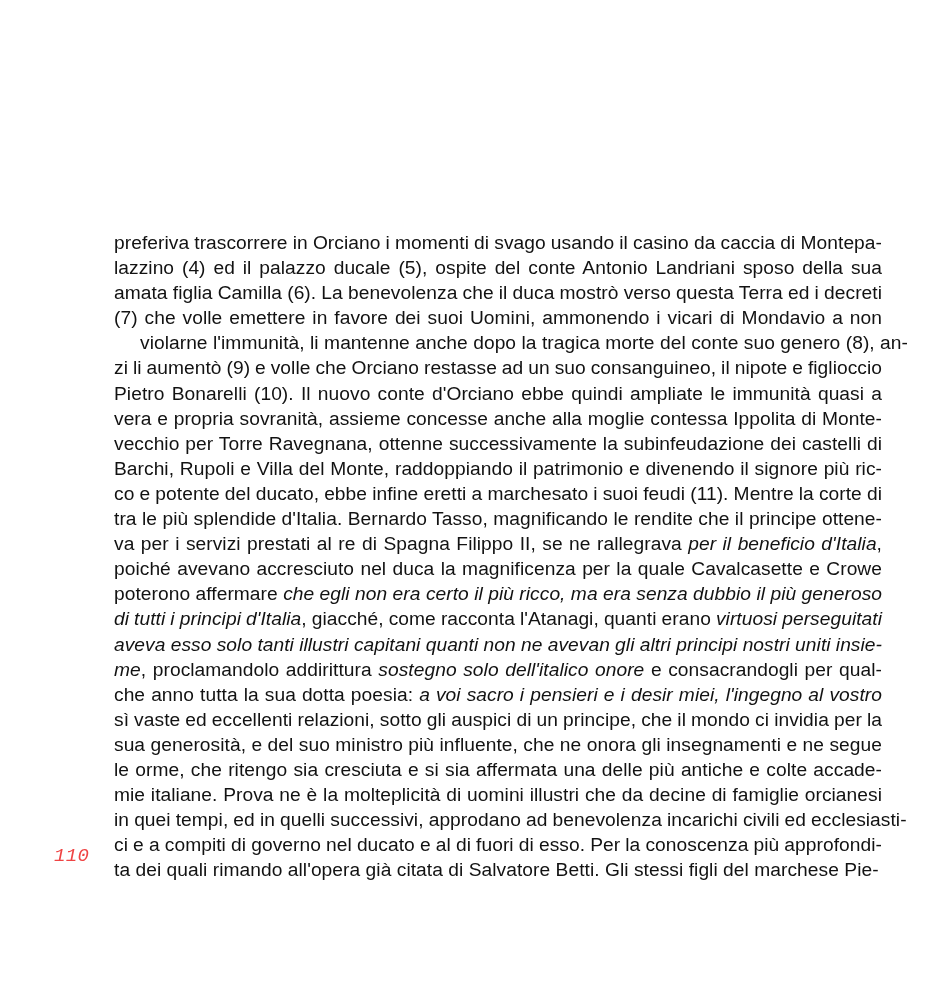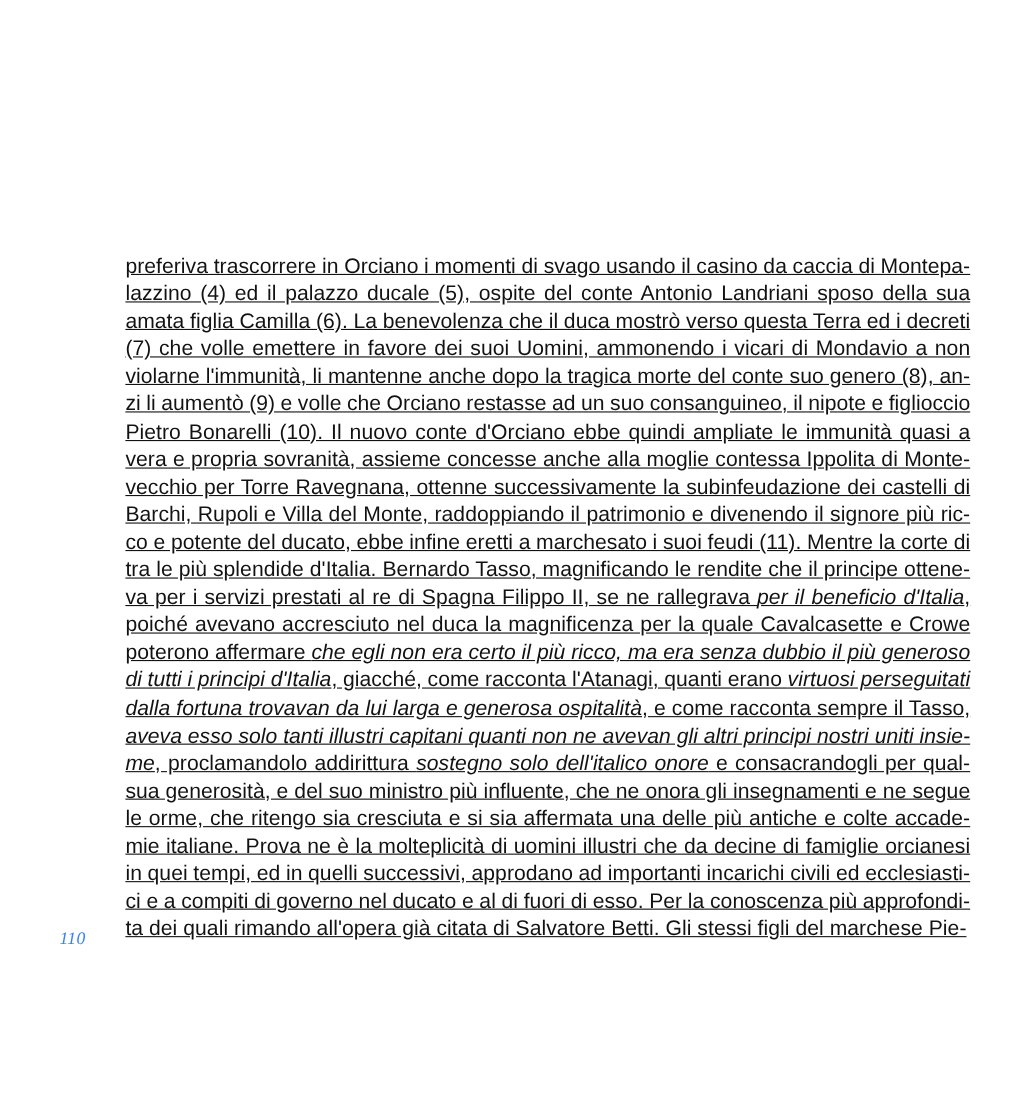--- a/index.html
+++ b/index.html
@@ -20,46 +20,45 @@
     position: absolute;
     inset: 0;
     background: #ffffff;
   }
 
   
   #folio {
     position: absolute;
     left: 54px;
     top: 845px;
-    font-family: Liberation Serif, serif;
+    font-family: Liberation Mono, monospace;
     font-style: italic;
-    font-size: 16px;
+    font-size: 19px;
     letter-spacing: 0.4px;
-    color: #3b82f6;
+    color: #ef4444;
   }
 
   
   #textblock {
     position: absolute;
     left: 114px;
     top: 230px;
     width: 768px;
     font-size: 19.2px;
     line-height: 25.1px;
     color: #121212;
     -webkit-font-smoothing: antialiased;
   }
 
   .ln {
     display: block;
     white-space: nowrap;
     height: 25.1px;
     text-align: justify;
     letter-spacing: 0.05px;
-    text-decoration: underline;
   }
   
   .ln > .seg { display: inline; }
   .ln.just {
     text-align: justify;
     text-align-last: justify;
   }
   .ln.last {
     text-align: right;
     text-align-last: left;
@@ -72,36 +71,37 @@
 
 <div id="page">
 
   <div id="folio">110</div>
 
   <div id="textblock">
       <div class="ln just" style="display: block; width: 768px; word-spacing: -0.235px;"><span class="seg">preferiva trascorrere in Orciano i momenti di svago usando il casino da caccia di Montepa-</span></div>
       <div class="ln just" style="display: block; width: 768px; word-spacing: 2.506px;"><span class="seg">lazzino (4) ed il palazzo ducale (5), ospite del conte Antonio Landriani sposo della sua</span></div>
       <div class="ln just" style="display: block; width: 768px; word-spacing: -0.202px;"><span class="seg">amata figlia Camilla (6). La benevolenza che il duca mostrò verso questa Terra ed i decreti</span></div>
       <div class="ln just" style="display: block; width: 768px; word-spacing: 1.57px;"><span class="seg">(7) che volle emettere in favore dei suoi Uomini, ammonendo i vicari di Mondavio a non</span></div>
-      <div class="ln just" style="display: block; width: 768px; word-spacing: 0.031px;"><span class="seg">violarne l'immunità, li mantenne anche dopo la tragica morte del conte suo genero (8), an-</span></div>
+      <div class="ln just" style="display: block; width: 768px; word-spacing: 0.031px; margin-left: 26px;"><span class="seg">violarne l'immunità, li mantenne anche dopo la tragica morte del conte suo genero (8), an-</span></div>
       <div class="ln just" style="display: block; width: 768px; word-spacing: -0.42px;"><span class="seg">zi li aumentò (9) e volle che Orciano restasse ad un suo consanguineo, il nipote e figlioccio</span></div>
       <div class="ln just" style="display: block; width: 768px; word-spacing: 1.846px;"><span class="seg">Pietro Bonarelli (10). Il nuovo conte d'Orciano ebbe quindi ampliate le immunità quasi a</span></div>
       <div class="ln just" style="display: block; width: 768px; word-spacing: 0.352px;"><span class="seg">vera e propria sovranità, assieme concesse anche alla moglie contessa Ippolita di Monte-</span></div>
       <div class="ln just" style="display: block; width: 768px; word-spacing: 0.564px;"><span class="seg">vecchio per Torre Ravegnana, ottenne successivamente la subinfeudazione dei castelli di</span></div>
       <div class="ln just" style="display: block; width: 768px; word-spacing: 0.386px;"><span class="seg">Barchi, Rupoli e Villa del Monte, raddoppiando il patrimonio e divenendo il signore più ric-</span></div>
       <div class="ln just" style="display: block; width: 768px; word-spacing: -0.253px;"><span class="seg">co e potente del ducato, ebbe infine eretti a marchesato i suoi feudi (11). Mentre la corte di</span></div>
       <div class="ln just" style="display: block; width: 768px; word-spacing: 0.042px;"><span class="seg">tra le più splendide d'Italia. Bernardo Tasso, magnificando le rendite che il principe ottene-</span></div>
       <div class="ln just" style="display: block; width: 768px; word-spacing: 1.073px;"><span class="seg">va per i servizi prestati al re di Spagna Filippo II, se ne rallegrava </span><span class="seg it">per il beneficio d'Italia</span><span class="seg">,</span></div>
       <div class="ln just" style="display: block; width: 768px; word-spacing: 0.983px;"><span class="seg">poiché avevano accresciuto nel duca la magnificenza per la quale Cavalcasette e Crowe</span></div>
       <div class="ln just" style="display: block; width: 768px; word-spacing: 0.007px;"><span class="seg">poterono affermare </span><span class="seg it">che egli non era certo il più ricco, ma era senza dubbio il più generoso</span></div>
       <div class="ln just" style="display: block; width: 768px; word-spacing: -0.302px;"><span class="seg it">di tutti i principi d'Italia</span><span class="seg">, giacché, come racconta l'Atanagi, quanti erano </span><span class="seg it">virtuosi perseguitati</span></div>
-      <div class="ln just" style="display: block; width: 768px; word-spacing: 0.086px;"><span class="seg it">dalla fortuna trovavan da lui larga e generosa ospitalità</span><span class="seg">, e come racconta sempre il Tasso,</span></div>
       <div class="ln just" style="display: block; width: 768px; word-spacing: -0.111px;"><span class="seg it">aveva esso solo tanti illustri capitani quanti non ne avevan gli altri principi nostri uniti insie-</span></div>
       <div class="ln just" style="display: block; width: 768px; word-spacing: 1.217px;"><span class="seg it">me</span><span class="seg">, proclamandolo addirittura </span><span class="seg it">sostegno solo dell'italico onore</span><span class="seg"> e consacrandogli per qual-</span></div>
+      <div class="ln just" style="display: block; width: 768px; word-spacing: 0.663px;"><span class="seg">che anno tutta la sua dotta poesia: </span><span class="seg it">a voi sacro i pensieri e i desir miei, l'ingegno al vostro</span></div>
+      <div class="ln just" style="display: block; width: 768px; word-spacing: -0.283px;"><span class="seg">sì vaste ed eccellenti relazioni, sotto gli auspici di un principe, che il mondo ci invidia per la</span></div>
       <div class="ln just" style="display: block; width: 768px; word-spacing: 0.055px;"><span class="seg">sua generosità, e del suo ministro più influente, che ne onora gli insegnamenti e ne segue</span></div>
       <div class="ln just" style="display: block; width: 768px; word-spacing: 0.875px;"><span class="seg">le orme, che ritengo sia cresciuta e si sia affermata una delle più antiche e colte accade-</span></div>
       <div class="ln just" style="display: block; width: 768px; word-spacing: 0.402px;"><span class="seg">mie italiane. Prova ne è la molteplicità di uomini illustri che da decine di famiglie orcianesi</span></div>
-      <div class="ln just" style="display: block; width: 768px; word-spacing: -0.278px;"><span class="seg">in quei tempi, ed in quelli successivi, approdano ad importanti incarichi civili ed ecclesiasti-</span></div>
+      <div class="ln just" style="display: block; width: 768px; word-spacing: -0.278px;"><span class="seg">in quei tempi, ed in quelli successivi, approdano ad benevolenza incarichi civili ed ecclesiasti-</span></div>
       <div class="ln just" style="display: block; width: 768px; word-spacing: -0.256px;"><span class="seg">ci e a compiti di governo nel ducato e al di fuori di esso. Per la conoscenza più approfondi-</span></div>
       <div class="ln last"><span class="seg">ta dei quali rimando all'opera già citata di Salvatore Betti. Gli stessi figli del marchese Pie-</span></div>
     </div>
 
 </div>
 
 </body></html>

